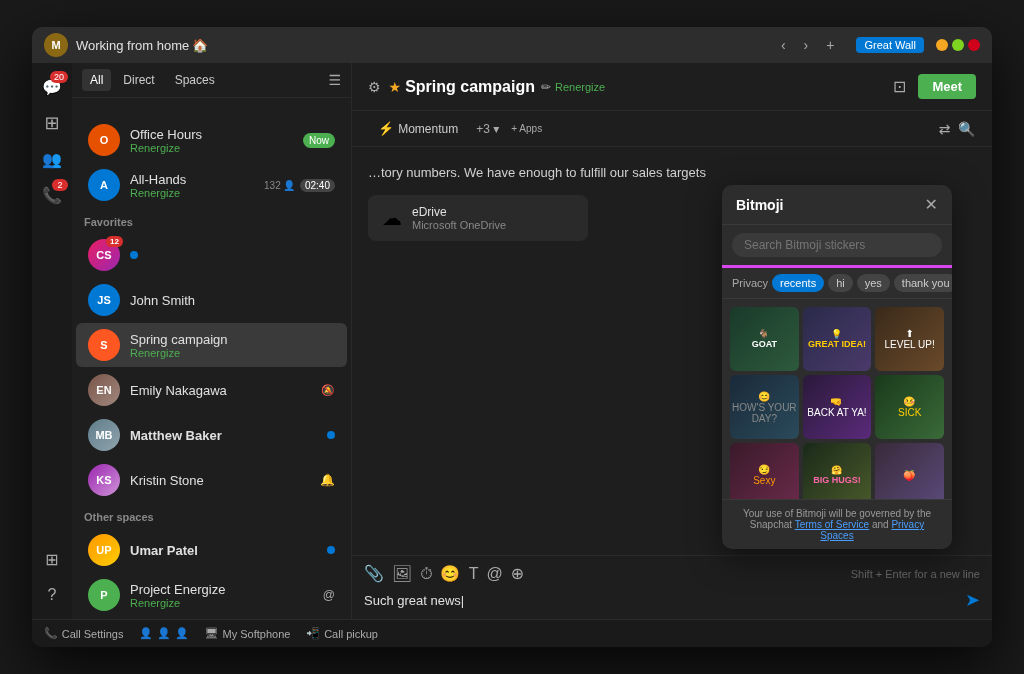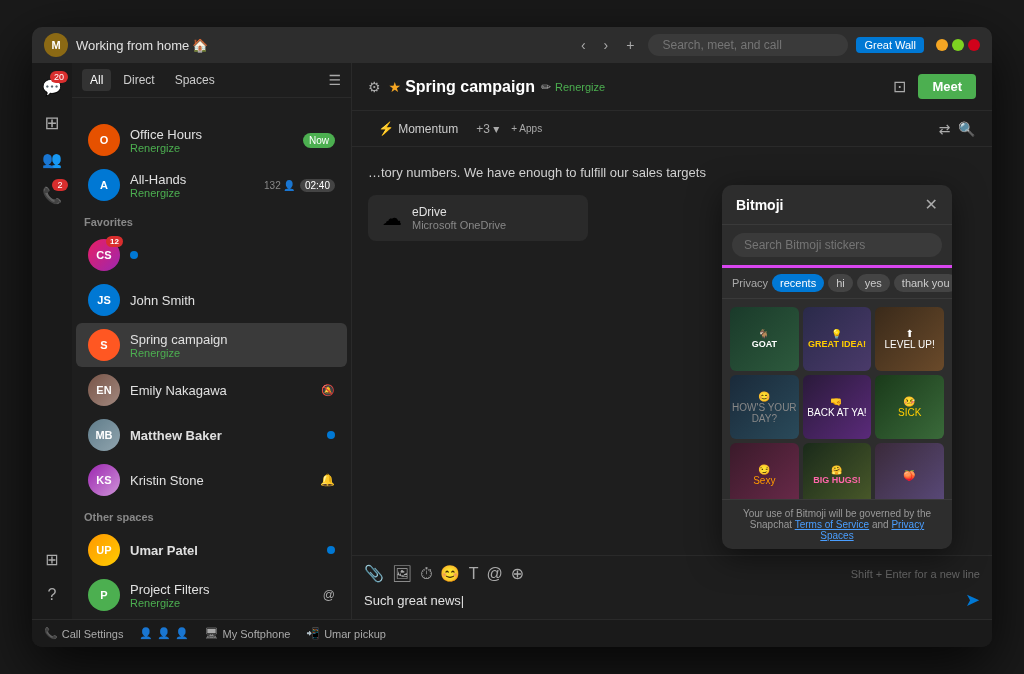--- a/index.html
+++ b/index.html
@@ -373,21 +373,20 @@
 <div class="window">
 
   <div class="titlebar">
     <div class="titlebar-avatar">M</div>
     <span class="titlebar-title">Working from home 🏠</span>
     <div class="titlebar-nav">
       <button>‹</button>
       <button>›</button>
       <button>+</button>
     </div>
-    <input class="titlebar-search" placeholder="Search, meet, and call" style="">
     <span class="titlebar-badge">Great Wall</span>
     <div class="window-controls">
       <div class="wc min"></div>
       <div class="wc max"></div>
       <div class="wc close"></div>
     </div>
   </div>
 
   <div class="main-layout">
 
@@ -515,21 +514,21 @@
               <div class="chat-name bold">Umar Patel</div>
             </div>
             <div class="chat-meta">
               <div class="unread-dot"></div>
             </div>
           </div>
 
           <div class="chat-item">
             <div class="chat-avatar avatar-circle-proj" style="font-size:11px;">P</div>
             <div class="chat-info">
-              <div class="chat-name">Project Filters</div>
+              <div class="chat-name">Project Energize</div>
               <div class="chat-sub">Renergize</div>
             </div>
             <div class="chat-meta">
               <span style="color:#aaa;font-size:12px;">@</span>
             </div>
           </div>
         </div>
       </div>
     </div>
 
@@ -635,16 +634,16 @@
       <span>👤</span>
       <span>👤</span>
       <span>👤</span>
     </div>
     <div class="status-item">
       <span>🖥</span>
       <span>My Softphone</span>
     </div>
     <div class="status-item">
       <span>📲</span>
-      <span>Umar pickup</span>
+      <span>Call pickup</span>
     </div>
   </div>
 </div>
 
 </body></html>

